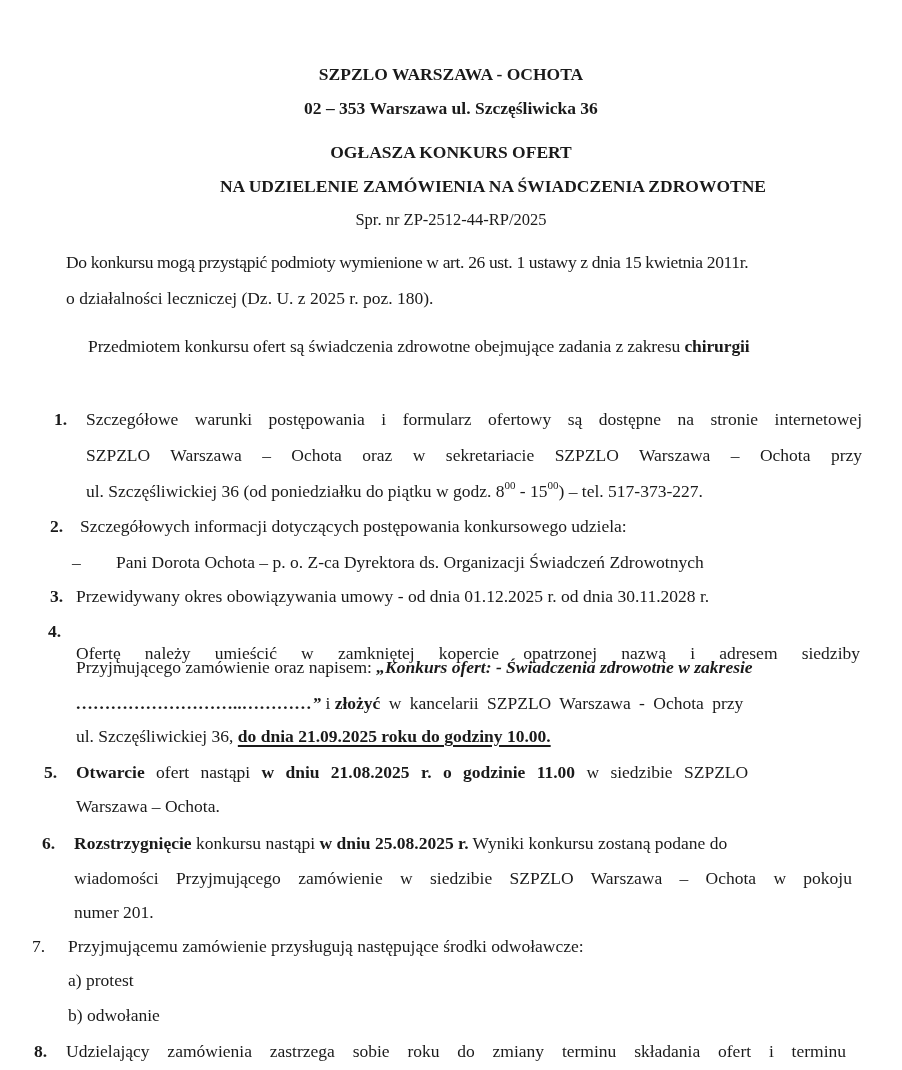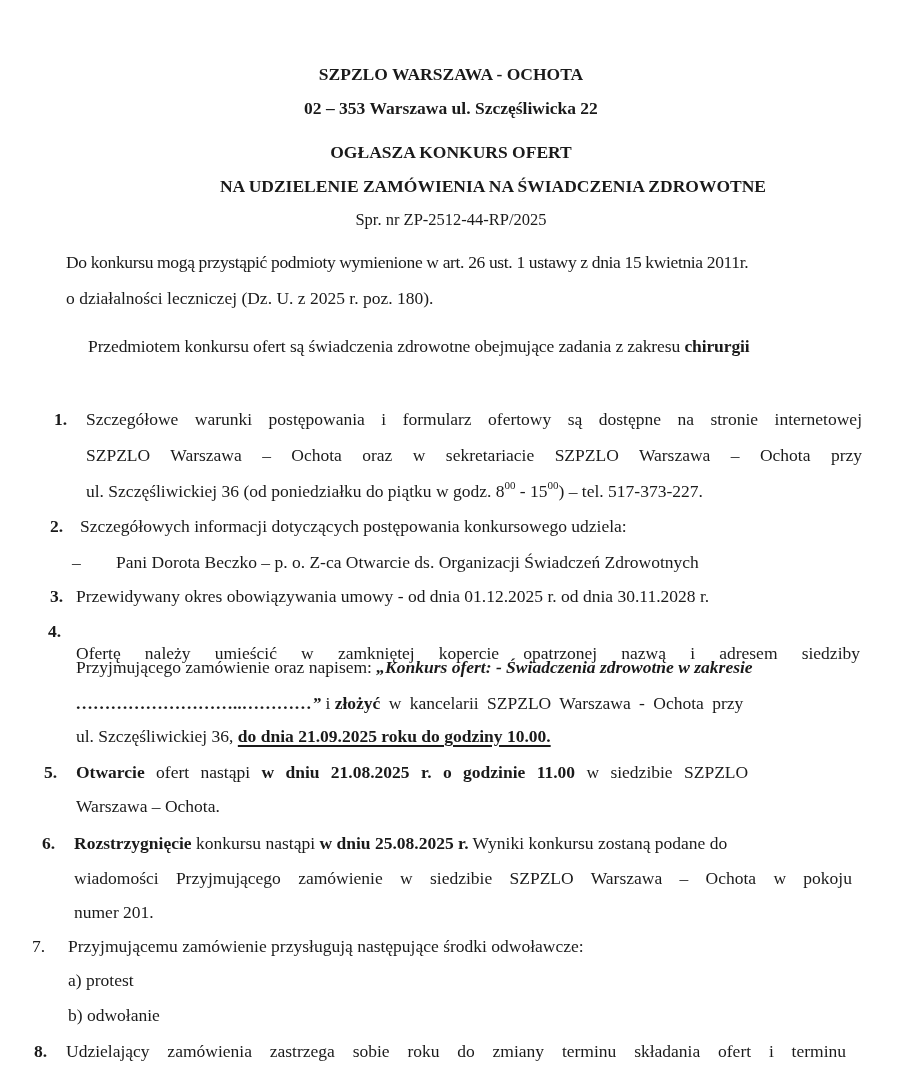--- a/index.html
+++ b/index.html
@@ -14,21 +14,21 @@
   .ul { text-decoration:underline; text-decoration-thickness:2px; text-underline-offset:3px; }
   sup { font-size:11px; vertical-align:top; position:relative; top:-2px; }
   .bi { font-weight:bold; font-style:italic; }
 </style>
 </head>
 <body>
 
 <div class="page">
 
   <div class="hdr b" style="top:28px;">SZPZLO WARSZAWA - OCHOTA</div>
-  <div class="hdr b" style="top:62px;">02 – 353 Warszawa ul. Szczęśliwicka 22</div>
+  <div class="hdr b" style="top:62px;">02 – 353 Warszawa ul. Szczęśliwicka 36</div>
   <div class="hdr b" style="top:106px;">OGŁASZA KONKURS OFERT</div>
   <div class="hdr b" style="top:140px;padding-left:42px;">NA UDZIELENIE ZAMÓWIENIA NA ŚWIADCZENIA ZDROWOTNE</div>
   <div class="hdr" style="top:174px; font-size:16.5px;">Spr. nr ZP-2512-44-RP/2025</div>
 
   <div class="line" style="left:66px; top:216px; width:797px; letter-spacing:-0.35px;">Do konkursu mogą przystąpić podmioty wymienione w art. 26 ust. 1 ustawy z dnia 15 kwietnia 2011r.</div>
   <div class="line" style="left:66px; top:252px;">o działalności leczniczej (Dz. U. z 2025 r. poz. 180).</div>
 
   <div class="line" style="left:88px; top:300px; width:775px; letter-spacing:-0.1px;">
     <span>Przedmiotem konkursu ofert są świadczenia zdrowotne obejmujące zadania z zakresu </span><span class="b">chirurgii</span>
   </div>
@@ -36,21 +36,21 @@
   <div class="num" style="left:54px; top:373px;">1.</div>
   <div class="line just" style="left:86px; top:373px; width:776px;">Szczegółowe warunki postępowania i formularz ofertowy są dostępne na stronie internetowej</div>
   <div class="line just" style="left:86px; top:409px; width:776px;">SZPZLO Warszawa – Ochota oraz w sekretariacie SZPZLO Warszawa – Ochota przy</div>
   <div class="line" style="left:86px; top:445px;">
     <span>ul. Szczęśliwickiej 36 (od poniedziałku do piątku w godz. 8</span><sup>00</sup><span> - 15</span><sup>00</sup><span>) – tel. 517-373-227.</span>
   </div>
 
   <div class="num" style="left:50px; top:480px;">2.</div>
   <div class="line" style="left:80px; top:480px;">Szczegółowych informacji dotyczących postępowania konkursowego udziela:</div>
   <div class="line" style="left:72px; top:516px;">–</div>
-  <div class="line" style="left:116px; top:516px;">Pani Dorota Beczko – p. o. Z-ca Otwarcie ds. Organizacji Świadczeń Zdrowotnych</div>
+  <div class="line" style="left:116px; top:516px;">Pani Dorota Ochota – p. o. Z-ca Dyrektora ds. Organizacji Świadczeń Zdrowotnych</div>
 
   <div class="num" style="left:50px; top:550px;">3.</div>
   <div class="line" style="left:76px; top:550px;">Przewidywany okres obowiązywania umowy -  od dnia 01.12.2025 r. od dnia 30.11.2028 r.</div>
 
   <div class="num" style="left:48px; top:585px;">4.</div>
   <div class="line just" style="left:76px; top:607px; width:784px;">Ofertę należy umieścić w zamkniętej kopercie opatrzonej nazwą i adresem siedziby</div>
   <div class="line" style="left:76px; top:621px;">
     <span>Przyjmującego zamówienie oraz napisem: </span><span class="bi">„Konkurs ofert: - Świadczenia zdrowotne w zakresie</span>
   </div>
   <div class="line" style="left:76px; top:657px; width:784px;">

